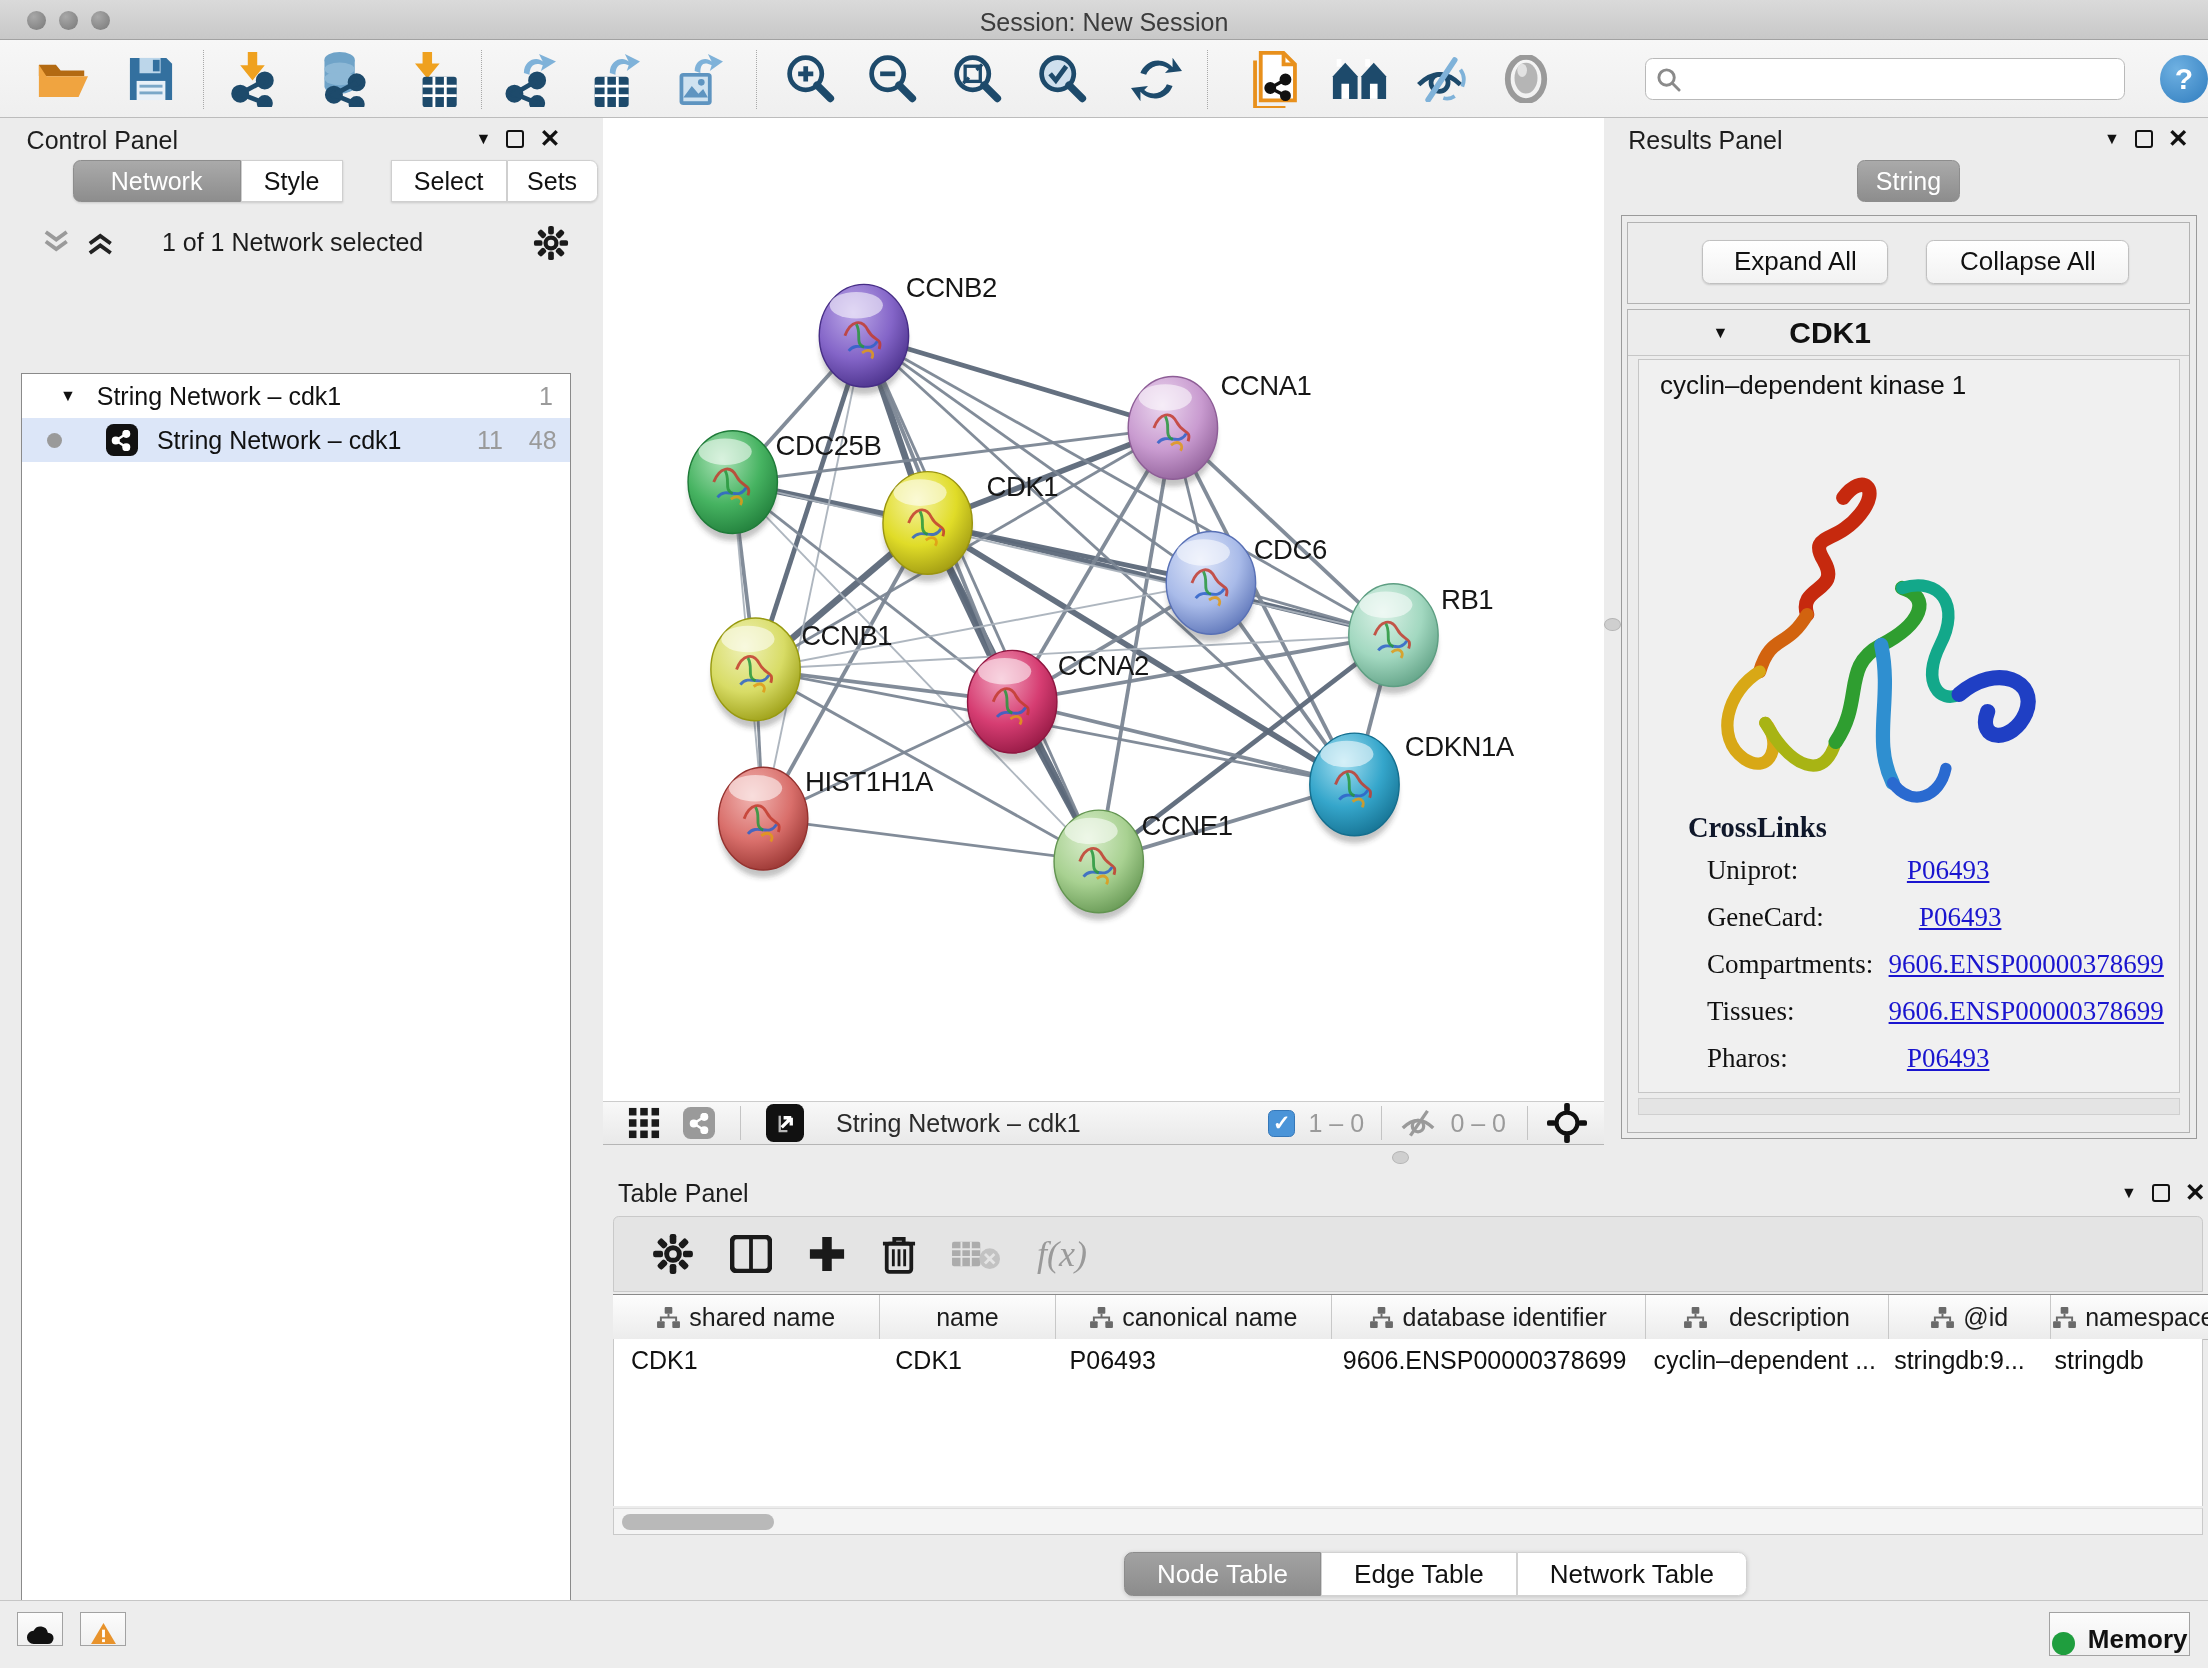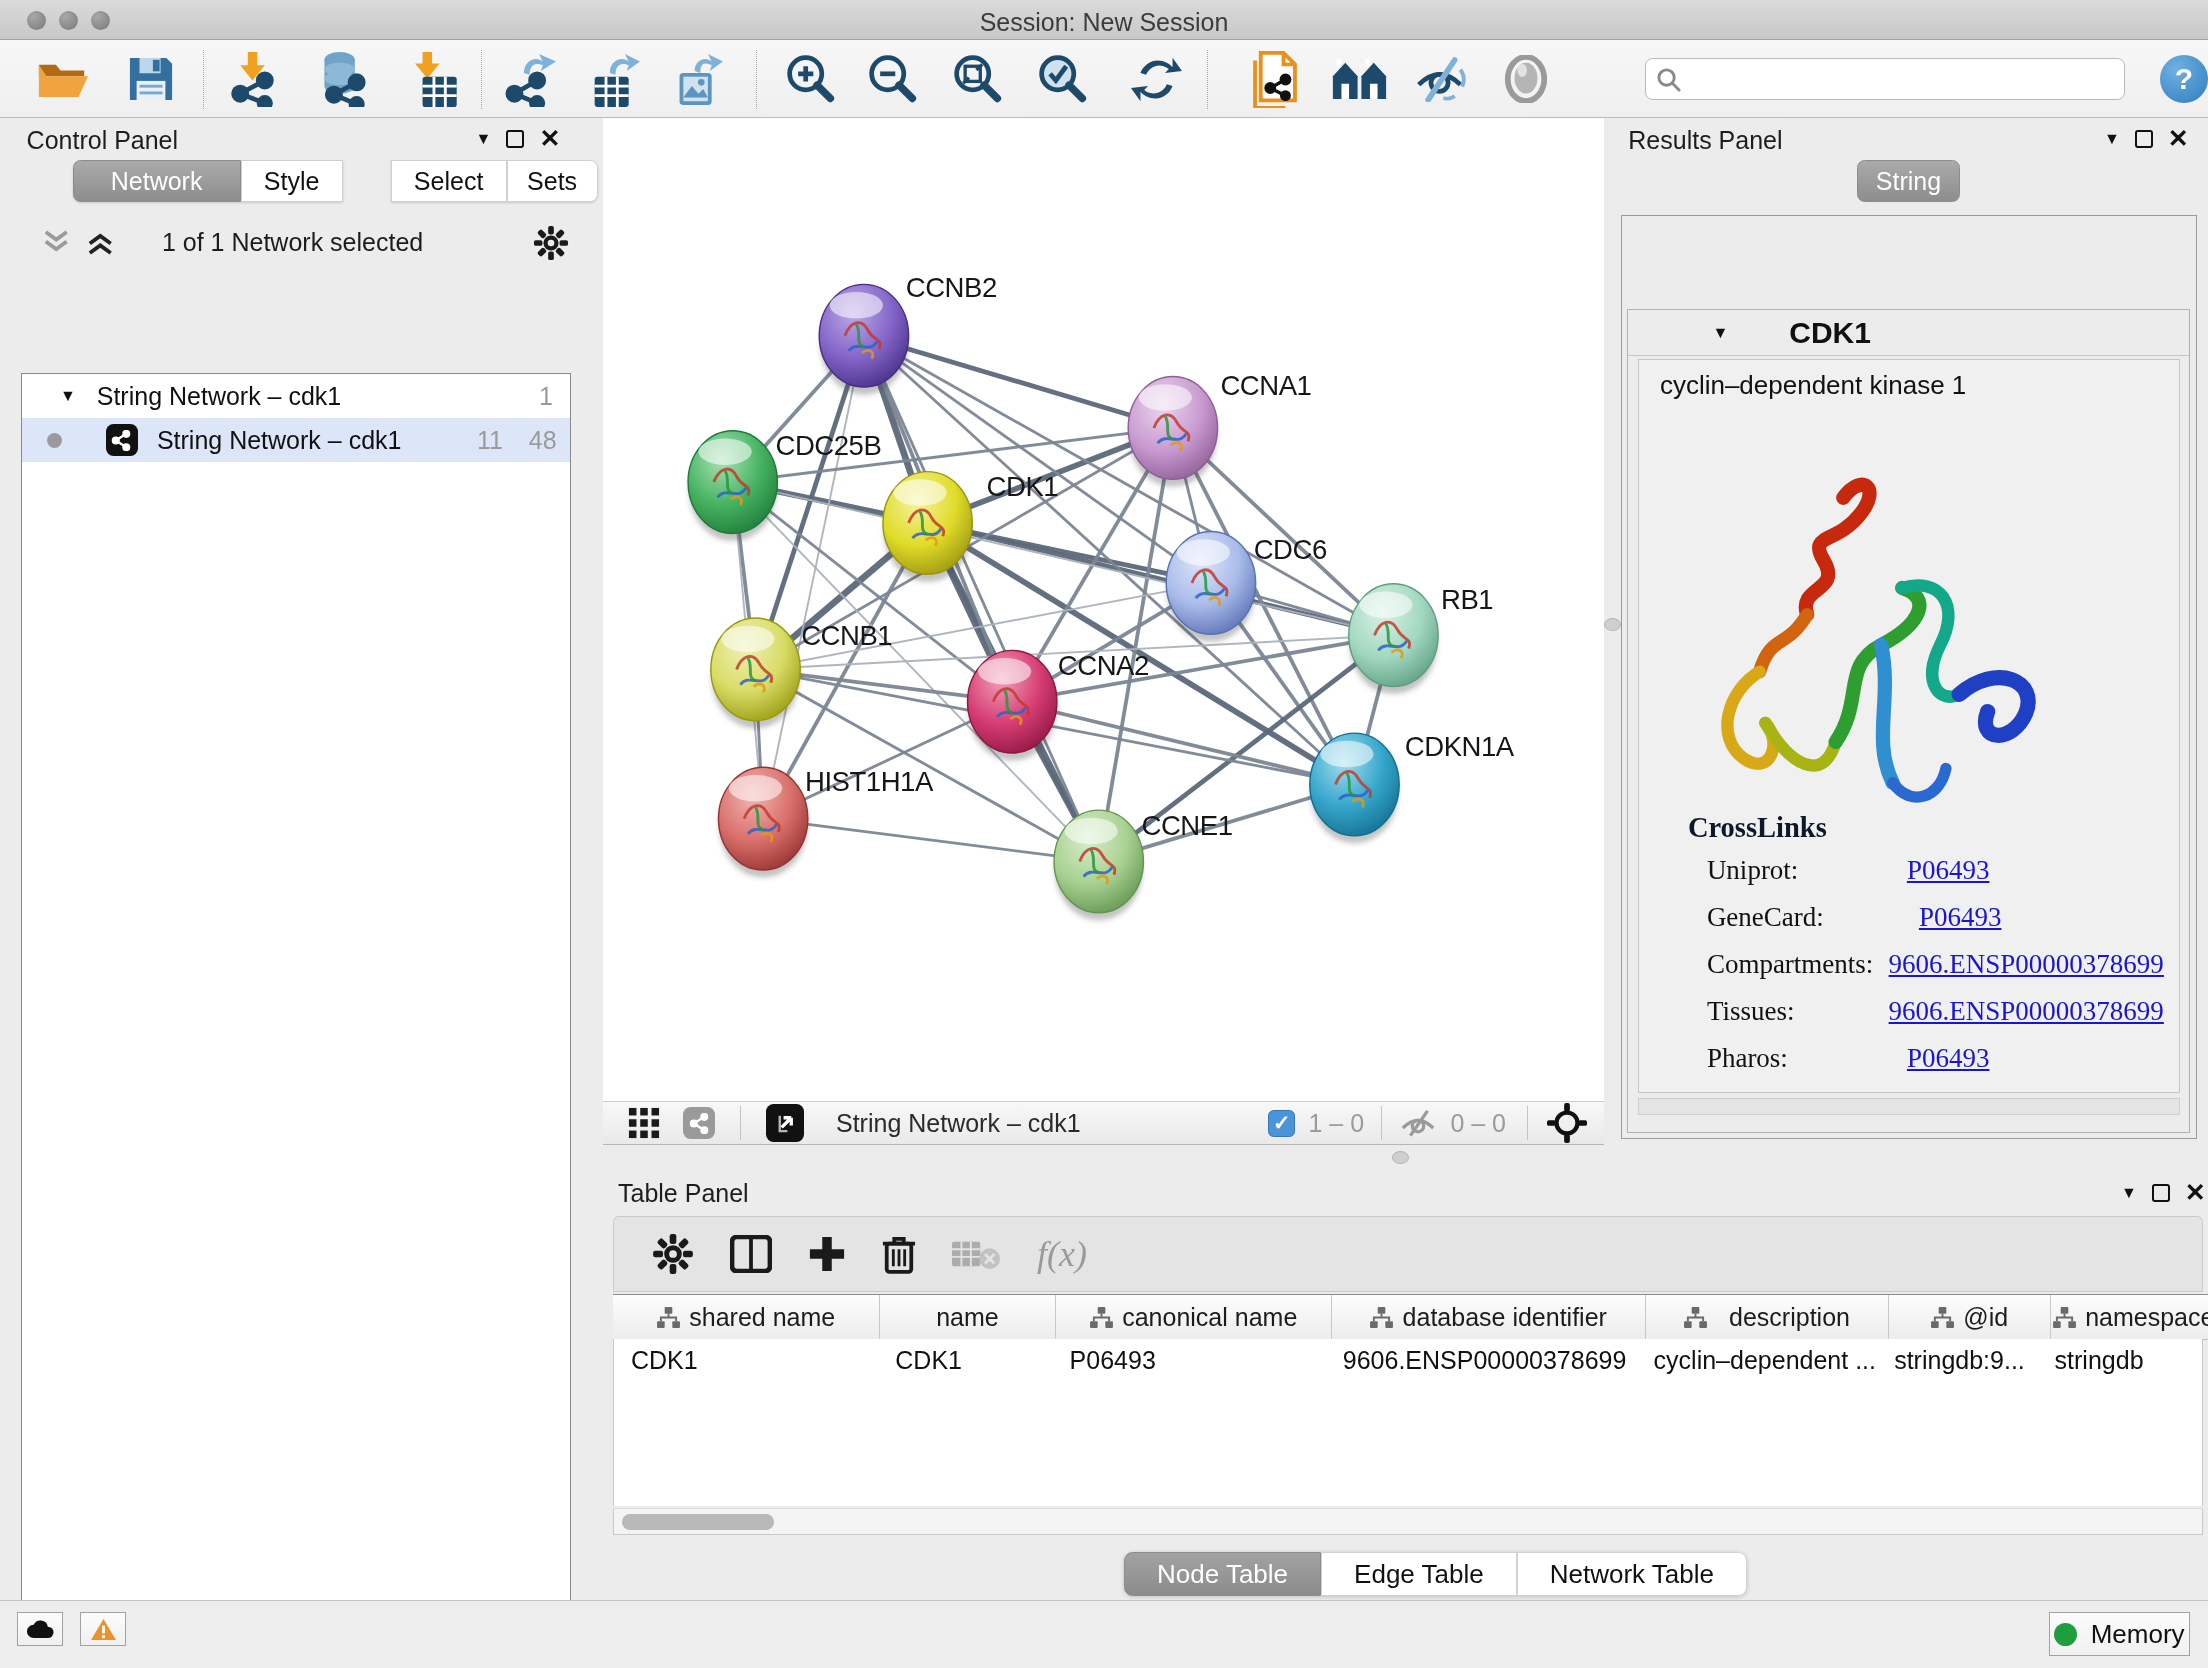--- a/index.html
+++ b/index.html
@@ -81,21 +81,21 @@
 
   .bottom-tabs { left:1124px; top:1552px; display:flex; filter:drop-shadow(0 1.9px 1.9px rgba(0,0,0,0.18)); }
   .btab { height:44px; padding:0 32px; display:flex; align-items:center; font-size:26px;
     background:#fff; border:1px solid #d2d2d2; color:#111; }
   .btab.sel { background:linear-gradient(#a2a2a2,#8c8c8c); color:#fff; border-color:#8c8c8c; border-radius:8.6px 0 0 8.6px; }
   .btab:last-child { border-radius:0 8.6px 8.6px 0; }
 
   
   .statusbar { left:0; top:1600px; width:2208px; height:68px; background:#ededed; border-top:1px solid #c6c6c6; }
   .sb-btn { top:11.4px; height:34px; background:linear-gradient(#fcfcfc,#f0f0f0);
-    border:1.9px solid #a2a2a2; display:flex; align-items:center; justify-content:center; }
+    border:1.9px solid #a2a2a2; display:flex; align-items:flex-end; justify-content:center;font-weight:bold; }
   .mem-dot { width:23px; height:23px; border-radius:50%; background:#1f9e3e; }
   .mem-label { font-size:26px; color:#111; margin-left:13.3px; }
 
   svg { display:block; }
 </style>
 </head>
 <body>
 
 <div class="abs titlebar">
   <div class="abs tl-light" style="left:27px;"></div>
@@ -656,20 +656,24 @@
 <div class="abs" style="left:1615px; top:118px; width:586px; height:1027px;">
   <div class="abs panel-title" style="left:13.3px; top:7.6px;">Results Panel</div>
   <div class="abs wicons" style="left:489px; top:11.4px;">
     <span class="w-collapse">▼</span>
     <span class="w-float"></span>
     <span class="w-close">✕</span>
   </div>
   <div class="abs tab sel" style="left:242px; top:42px; width:103px; border-radius:7.6px;">String</div>
 
   <div class="abs res-card" style="left:5.7px; top:97px; width:576px; height:924px;">
+    <div class="abs" style="left:5.7px; top:5.7px; width:563px; height:82px; border:1px solid #b2b2b2; background:#ececec;">
+      <div class="abs res-btn" style="left:74px; top:17px; width:186px;">Expand All</div>
+      <div class="abs res-btn" style="left:298px; top:17px; width:203px;">Collapse All</div>
+    </div>
 
     <div class="abs" style="left:5.7px; top:93px; width:563px; height:824px; border:1px solid #b2b2b2;">
       <div class="abs" style="left:0; top:0; width:100%; height:46px; display:flex; align-items:center; gap:61px; padding-left:84px; border-bottom:1px solid #c6c6c6;">
         <span style="font-size:16px; color:#111;">▼</span>
         <span class="gene-hdr">CDK1</span>
       </div>
       <div class="abs res-inner" style="left:9.5px; top:49px; width:542px; height:734px;">
         <div style="font-size:26px; color:#111; padding:9.5px 0 0 21px;">cyclin–dependent kinase 1</div>
 
         <svg class="abs" style="left:52px; top:95px;" width="371" height="380" viewBox="0 0 390 400">

